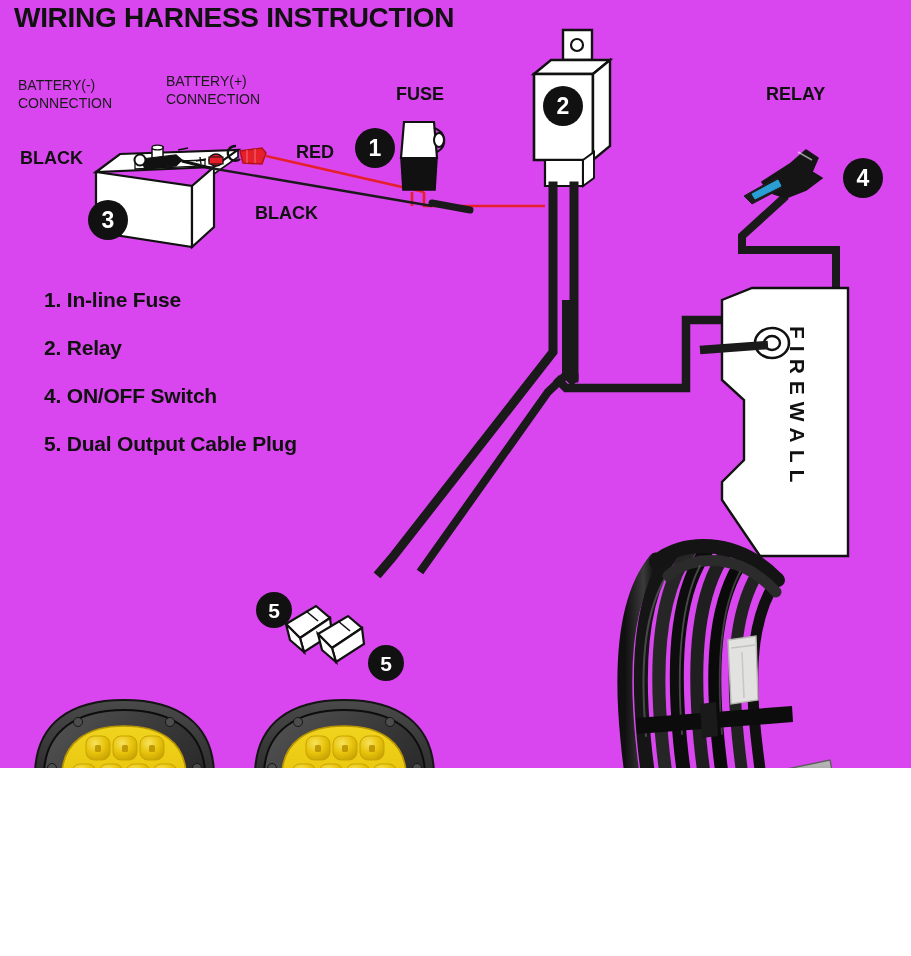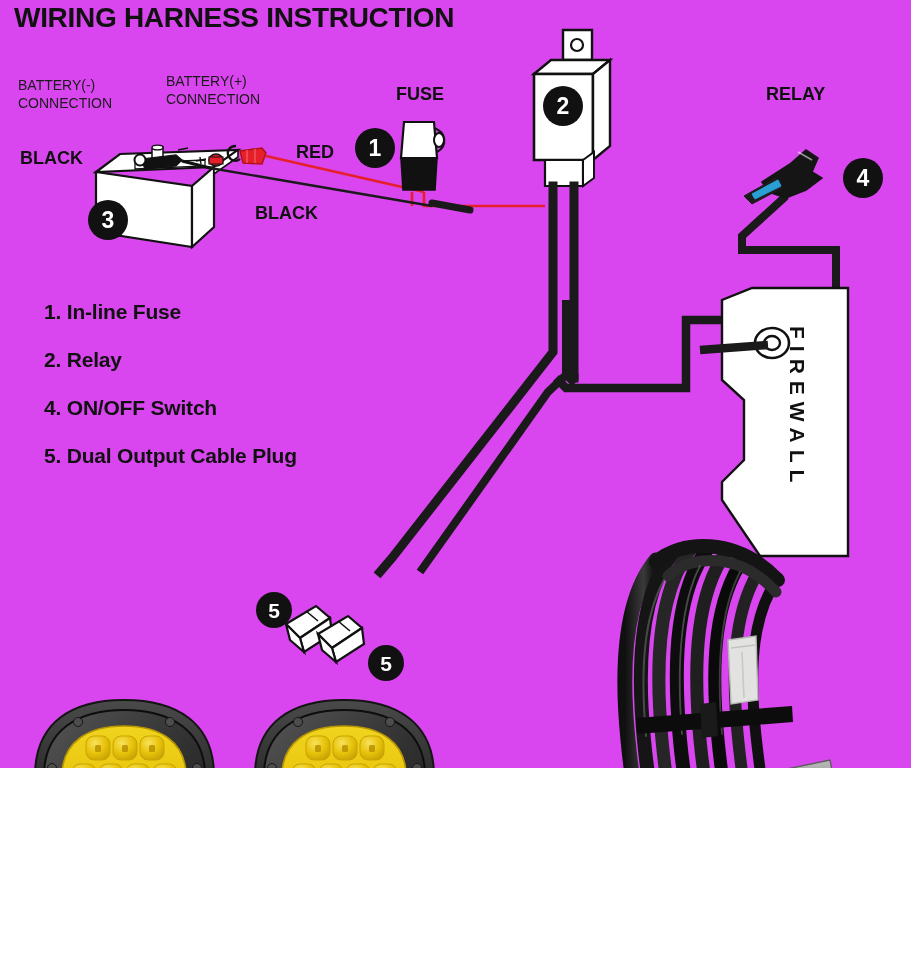--- a/index.html
+++ b/index.html
@@ -55,21 +55,21 @@
     font-weight: bold;
     display: flex;
     align-items: center;
     justify-content: center;
     line-height: 1;
   }
   .badge-lg { width: 40px; height: 40px; font-size: 23px; }
   .badge-md { width: 36px; height: 36px; font-size: 21px; }
 
   
-  #legend { left: 44px; top: 300px; }
+  #legend { left: 44px; top: 288px; }
   .legend-item {
     font-size: 21px;
     font-weight: bold;
     color: #111111;
     margin-bottom: 24px;
     white-space: nowrap;
     letter-spacing: -0.2px;
   }
 
   

